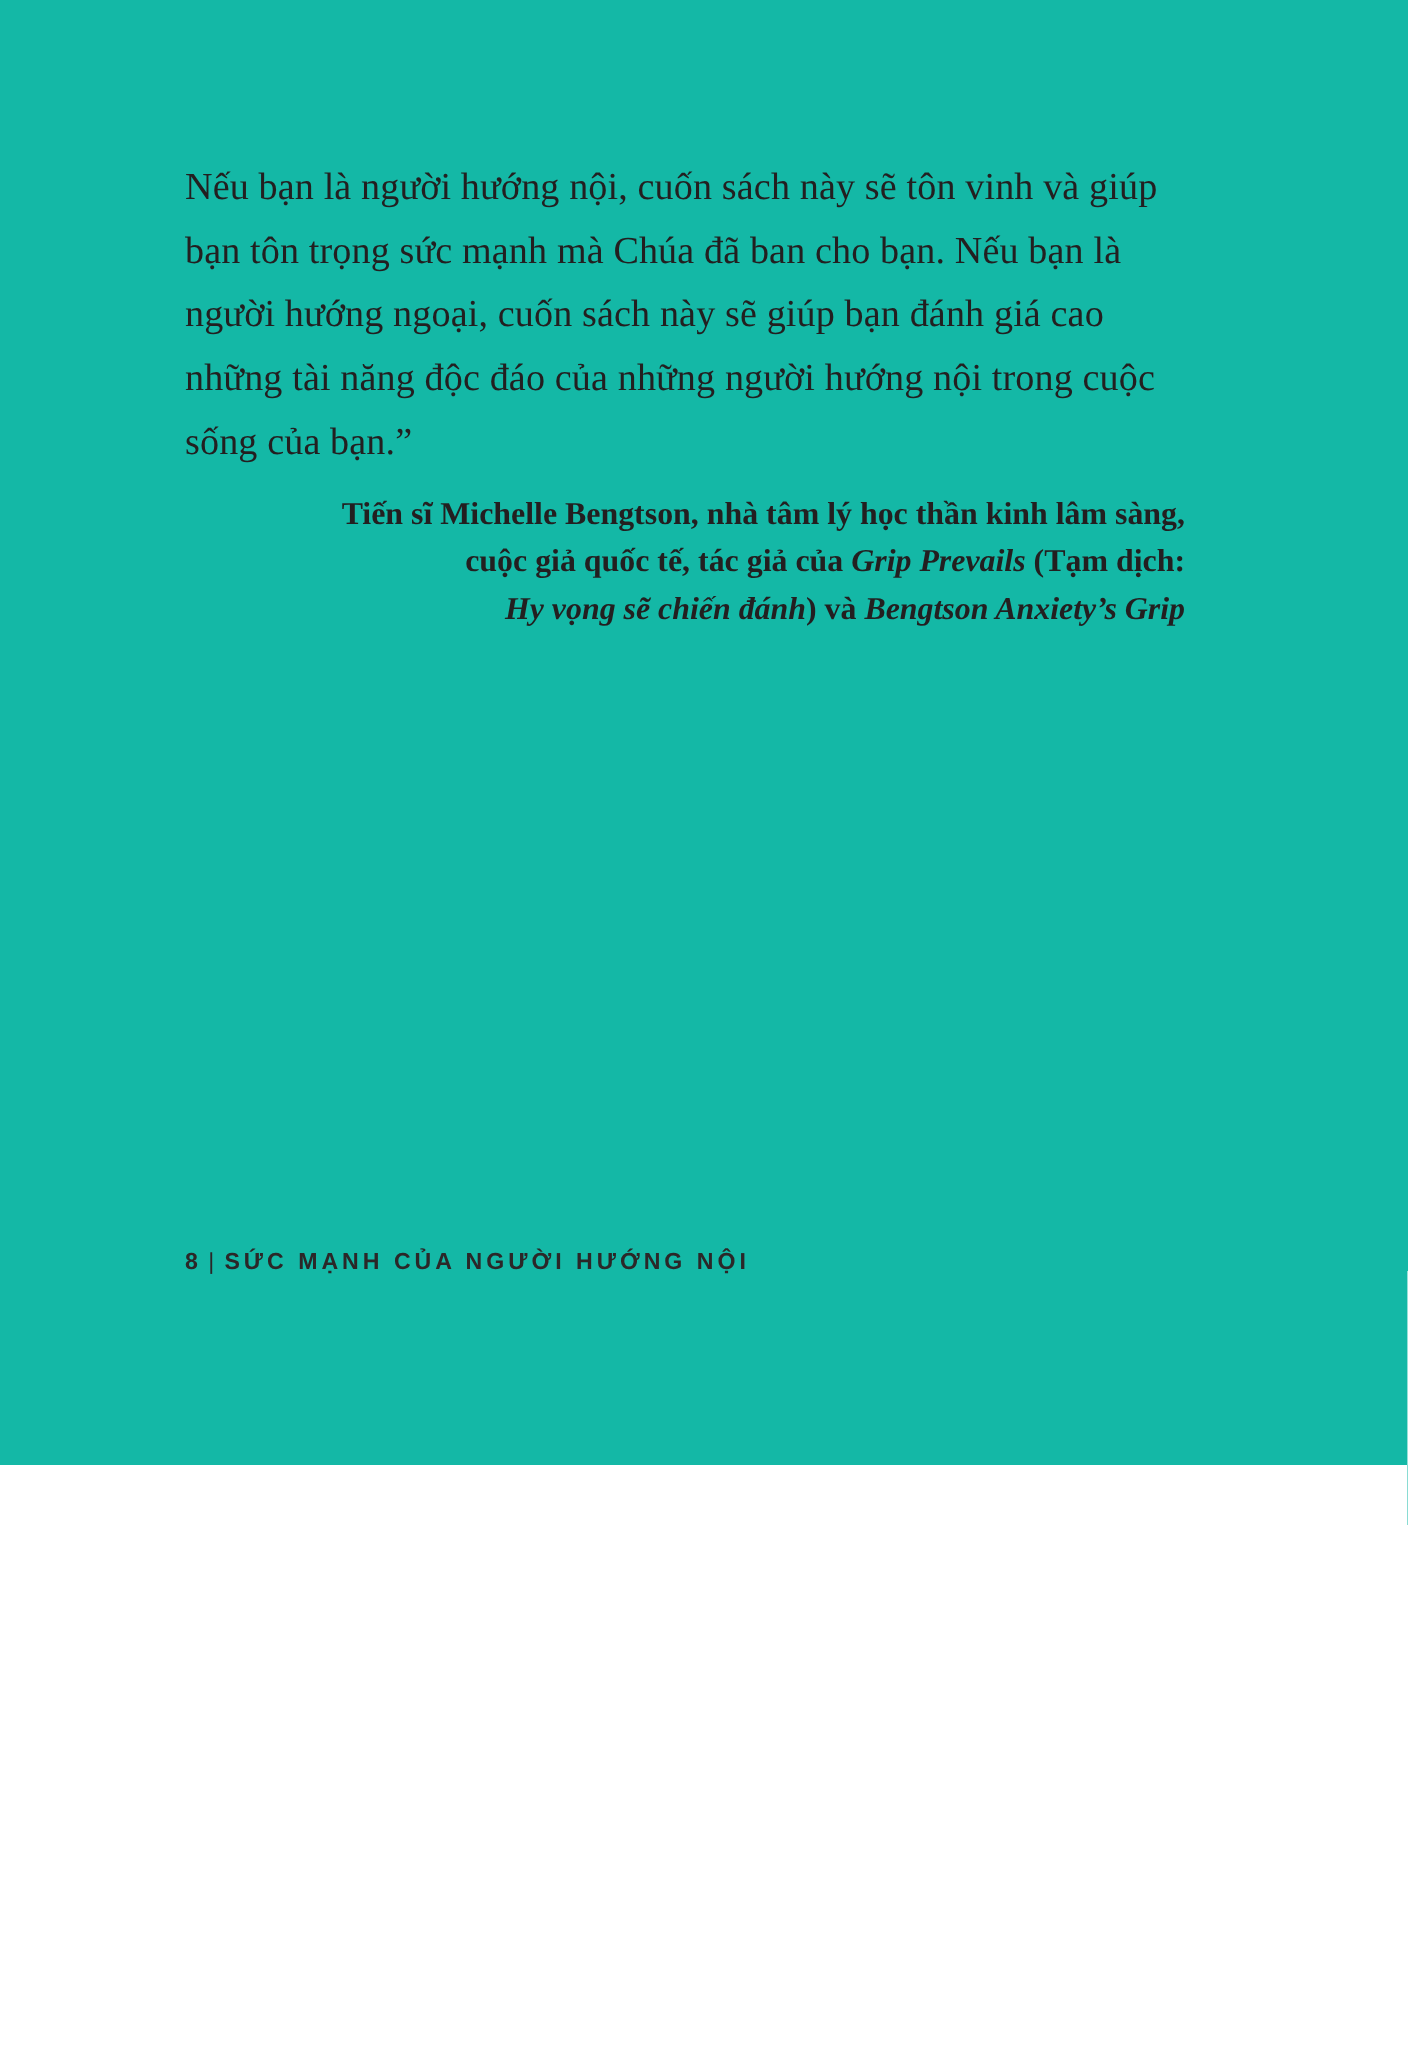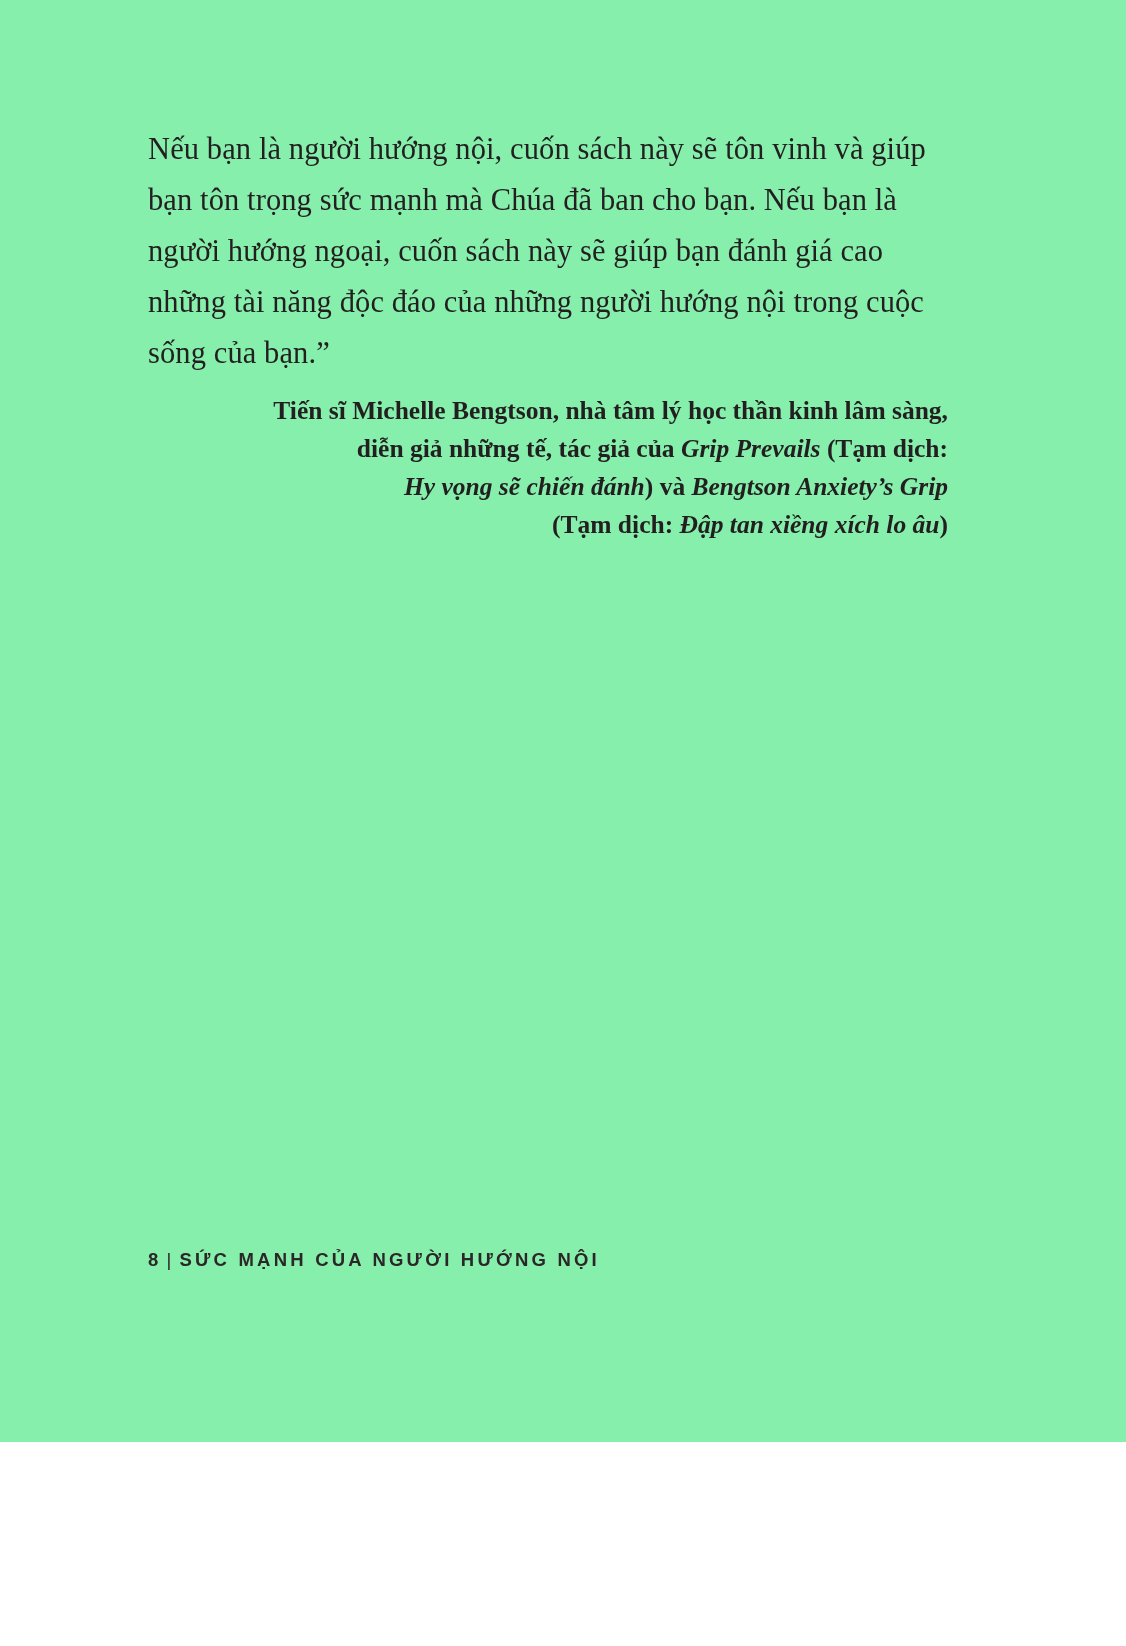--- a/index.html
+++ b/index.html
@@ -4,22 +4,22 @@
 <title>Book page</title>
 <style>
   html, body {
     margin: 0;
     padding: 0;
     background: #ffffff;
   }
   .page {
     position: relative;
     width: 1126px;
-    height: 1442px;
-    background: #86efac;
+    height: 1172px;
+    background: #14b8a6;
     overflow: hidden;
     font-family: "Liberation Serif", "DejaVu Serif", serif;
     color: #231f20;
   }
   .content {
     position: absolute;
     left: 148px;
     top: 124px;
     width: 800px;
   }
@@ -43,21 +43,21 @@
   .attribution .line {
     display: block;
     text-align: right;
   }
   .attribution i {
     font-style: italic;
   }
   .footer {
     position: absolute;
     left: 148px;
-    bottom: 171px;
+    bottom: 152px;
     font-family: "Liberation Sans", "DejaVu Sans", sans-serif;
     font-size: 18.5px;
     letter-spacing: 3.2px;
     font-weight: bold;
     color: #2b2728;
     text-transform: uppercase;
     white-space: nowrap;
   }
   .footer .sep {
     padding: 0 5px;
@@ -69,27 +69,24 @@
 
 <div class="page">
 
   <div class="content">
 
     <p class="body-paragraph">Nếu bạn là người hướng nội, cuốn sách này sẽ tôn vinh và giúp bạn tôn trọng sức mạnh mà Chúa đã ban cho bạn. Nếu bạn là người hướng ngoại, cuốn sách này sẽ giúp bạn đánh giá cao những tài năng độc đáo của những người hướng nội trong cuộc sống của bạn.”</p>
 
     <div class="attribution">
       <span class="line">Tiến sĩ Michelle Bengtson, nhà tâm lý học thần kinh lâm sàng,</span>
       <span class="line">
-        <span>diễn giả những tế, tác giả của </span><i>Grip Prevails</i><span> (Tạm dịch:</span>
+        <span>cuộc giả quốc tế, tác giả của </span><i>Grip Prevails</i><span> (Tạm dịch:</span>
       </span>
       <span class="line">
         <i>Hy vọng sẽ chiến đánh</i><span>) và </span><i>Bengtson Anxiety’s Grip</i>
-      </span>
-      <span class="line">
-        <span>(Tạm dịch: </span><i>Đập tan xiềng xích lo âu</i><span>)</span>
       </span>
     </div>
 
   </div>
 
   <div class="footer">
     <span>8</span><span class="sep">|</span><span>Sức mạnh của người hướng nội</span>
   </div>
 
 </div>

